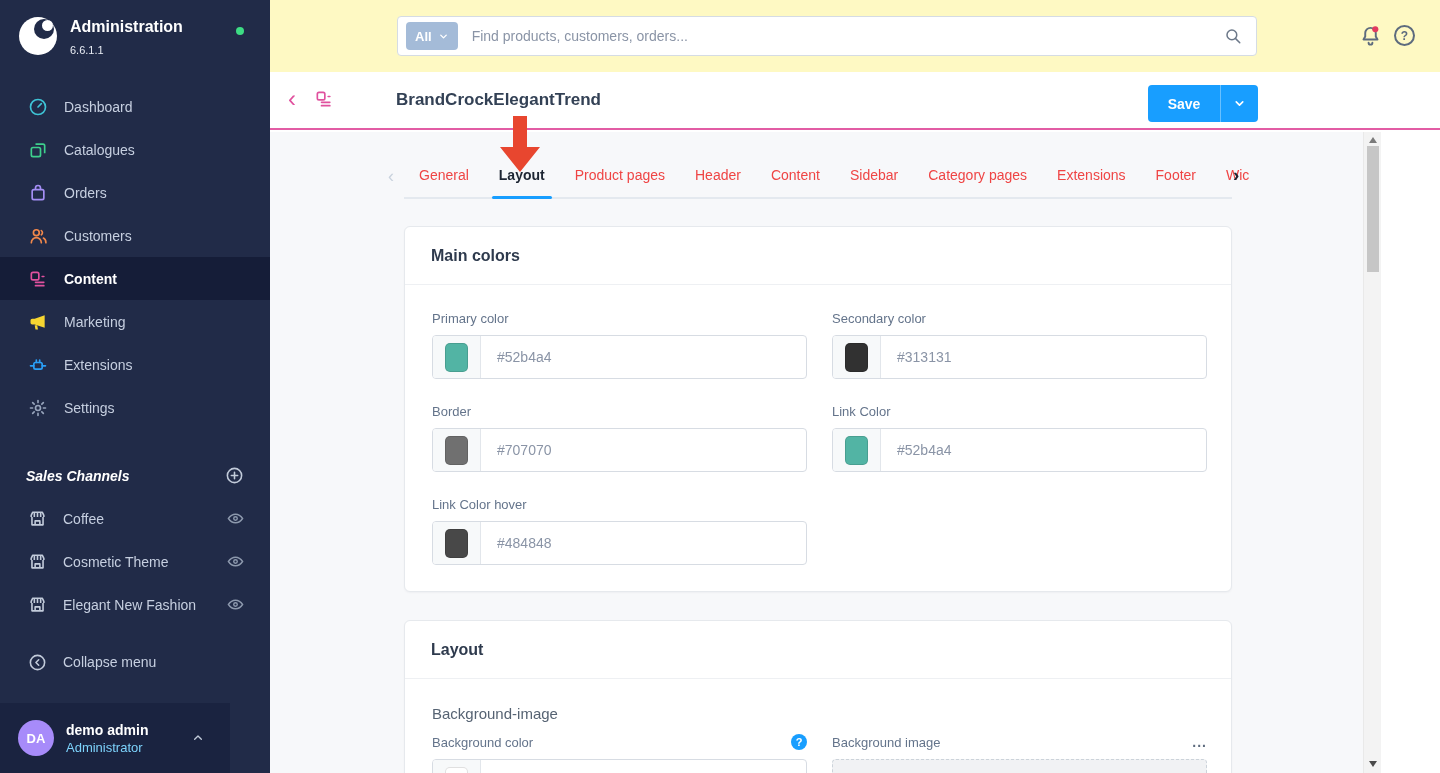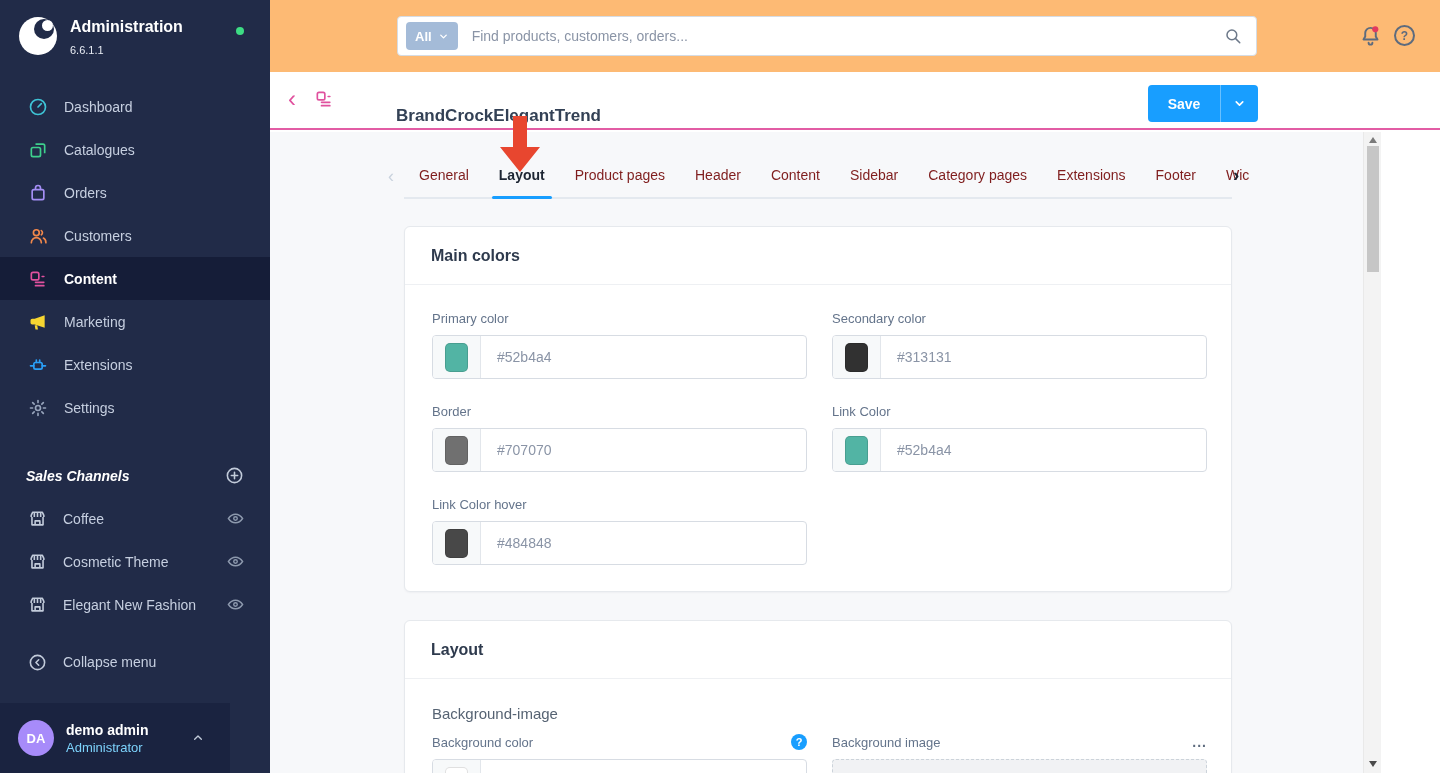--- a/index.html
+++ b/index.html
@@ -33,47 +33,47 @@
 
   .user-bar { position:absolute; bottom:0; left:0; width:230px; height:70px; background:#1a2340; display:flex; align-items:center; padding:0 24px 0 18px; cursor:pointer; }
   .avatar { width:36px; height:36px; border-radius:50%; background:#a78bfa; color:#fff; font-weight:bold; font-size:13px; display:flex; align-items:center; justify-content:center; }
   .user-meta { margin-left:12px; flex:1; }
   .user-meta .nm { color:#fff; font-weight:bold; font-size:14px; }
   .user-meta .rl { color:#7dd3fc; font-size:13px; margin-top:2px; }
 
   
   .main { position:absolute; left:270px; top:0; width:1170px; height:773px; background:#fff; }
 
-  .topbar { position:absolute; top:0; left:0; right:0; height:72px; background:#fdba74; }
+  .topbar { position:absolute; top:0; left:0; right:0; height:72px; background:#fef9c3; }
   .searchbox { position:absolute; left:127px; top:16px; width:860px; height:40px; background:#fff; border:1px solid #d5dce4; border-radius:4px; display:flex; align-items:center; }
   .scope-chip { margin-left:8px; height:28px; background:#a4bbd8; border:none; border-radius:4px; color:#fff; font-weight:bold; font-size:13px; display:flex; align-items:center; padding:0 9px; cursor:pointer; }
   .scope-chip svg { margin-left:6px; }
   .search-input { flex:1; border:none; outline:none; font-size:14px; color:#334155; margin-left:14px; }
   .search-input::placeholder { color:#8a94a6; }
   .search-mag { margin-right:14px; }
 
   .tb-icons { position:absolute; right:25px; top:24px; display:flex; align-items:center; gap:12px; }
   .help-circle { width:21px; height:21px; border:2px solid #5d6b7e; border-radius:50%; color:#5d6b7e; font-size:12px; font-weight:bold; display:flex; align-items:center; justify-content:center; }
 
   .page-header { position:absolute; top:72px; left:0; right:0; height:58px; background:#fff; border-bottom:2px solid #e25ca4; }
   .back-btn { position:absolute; left:18px; top:14px; font-size:24px; color:#e0519e; background:none; border:none; cursor:pointer; line-height:26px; }
   .ph-icon { position:absolute; left:44px; top:17px; }
-  .page-title { position:absolute; left:126px; top:34px; font-size:17px; font-weight:bold; color:#334155; }
+  .page-title { position:absolute; left:126px; top:18px; font-size:17px; font-weight:bold; color:#334155; }
   .save-split { position:absolute; right:182px; top:13px; display:flex; height:37px; border-radius:4px; overflow:hidden; }
   .save-main { background:#189eff; color:#fff; border:none; font-size:14px; font-weight:bold; width:72px; cursor:pointer; }
   .save-caret { background:#189eff; border:none; border-left:1px solid rgba(255,255,255,.35); width:38px; cursor:pointer; display:flex; align-items:center; justify-content:center; }
 
   .content { position:absolute; top:132px; left:0; right:0; bottom:0; background:#f7f8fa; overflow:hidden; }
   .right-gutter { position:absolute; top:0; right:0; width:59px; bottom:0; background:#fff; }
 
   
   .tabs-prev { position:absolute; left:118px; top:34px; color:#c9d2dd; font-size:18px; background:none; border:none; cursor:pointer; }
   .tabs-next { position:absolute; left:963px; top:32px; color:#1e2633; font-size:19px; font-weight:bold; background:none; border:none; cursor:pointer; }
   .tabs-row { position:absolute; left:134px; top:21px; width:828px; height:46px; display:flex; border-bottom:2px solid #e4e9ef; }
-  .tab { padding:0 15px; font-size:14px; color:#7f1d1d; display:flex; align-items:center; cursor:pointer; position:relative; white-space:nowrap; }
+  .tab { padding:0 15px; font-size:14px; color:#ef4444; display:flex; align-items:center; cursor:pointer; position:relative; white-space:nowrap; }
   .tab.active { color:#1e2633; font-weight:bold; }
   .tab.active::after { content:""; position:absolute; left:8px; right:8px; bottom:-2px; height:3px; background:#189eff; border-radius:2px; }
 
   
   .card { position:absolute; left:134px; width:828px; background:#fff; border:1px solid #e6e9ed; border-radius:6px; box-shadow:0 1px 2px rgba(20,30,50,.04); }
   .card-head { height:58px; display:flex; align-items:center; padding:0 26px; border-bottom:1px solid #eef0f3; }
   .card-head .t { font-size:16px; font-weight:bold; color:#2e3a4d; }
   .card-body { padding:26px 27px; }
   .fgrid { display:grid; grid-template-columns:375px 375px; column-gap:25px; row-gap:25px; }
   .flabel { font-size:13px; color:#64748b; margin-bottom:9px; display:flex; align-items:center; }

